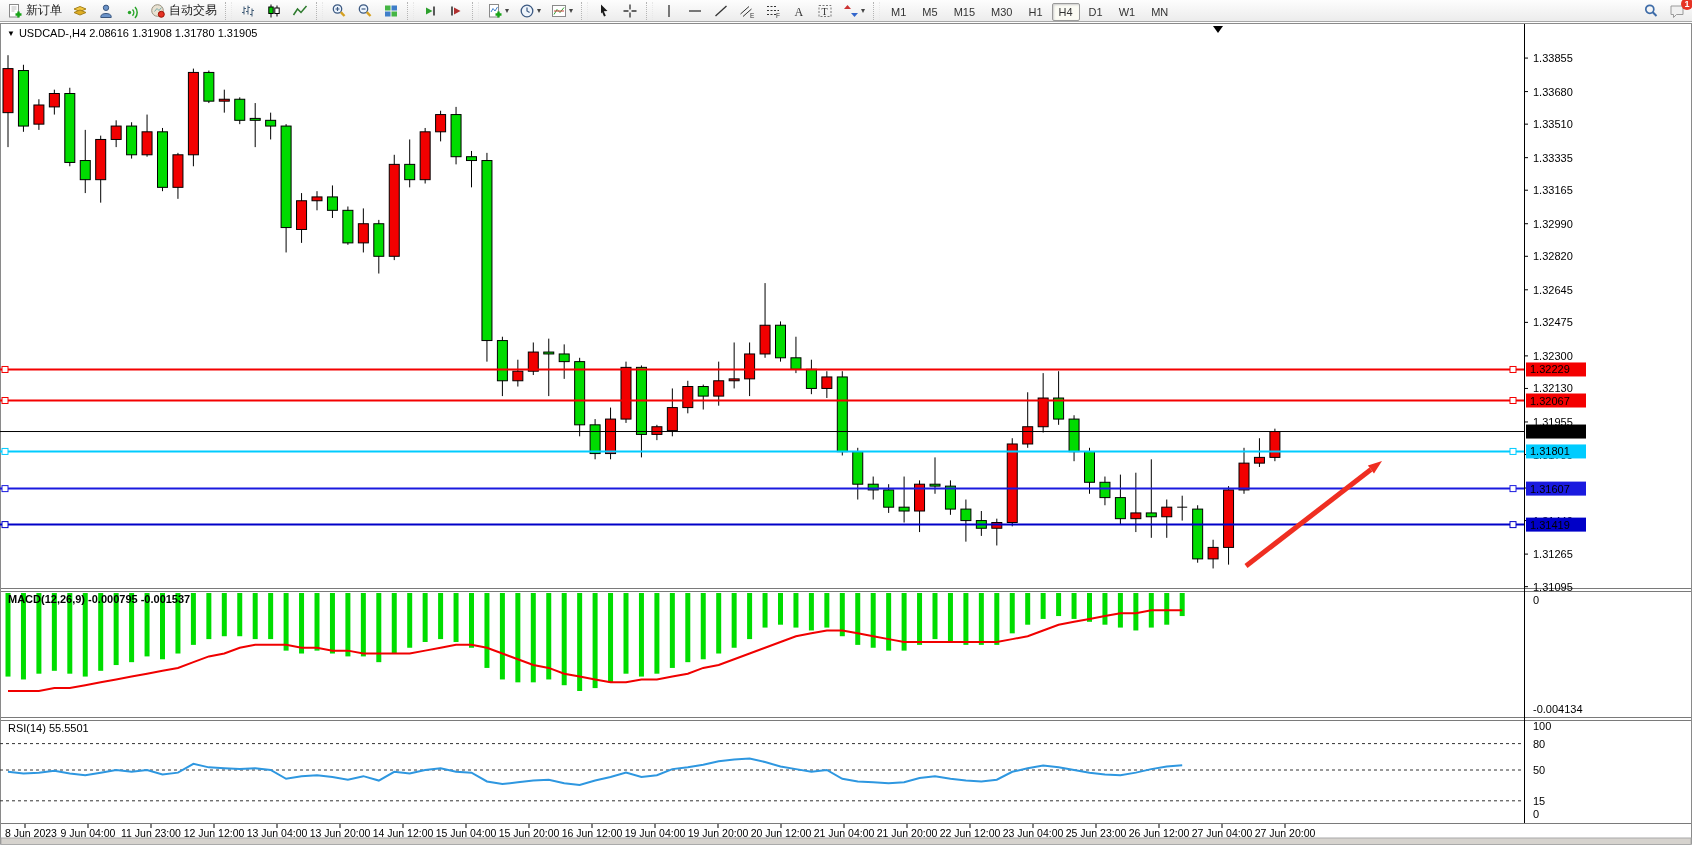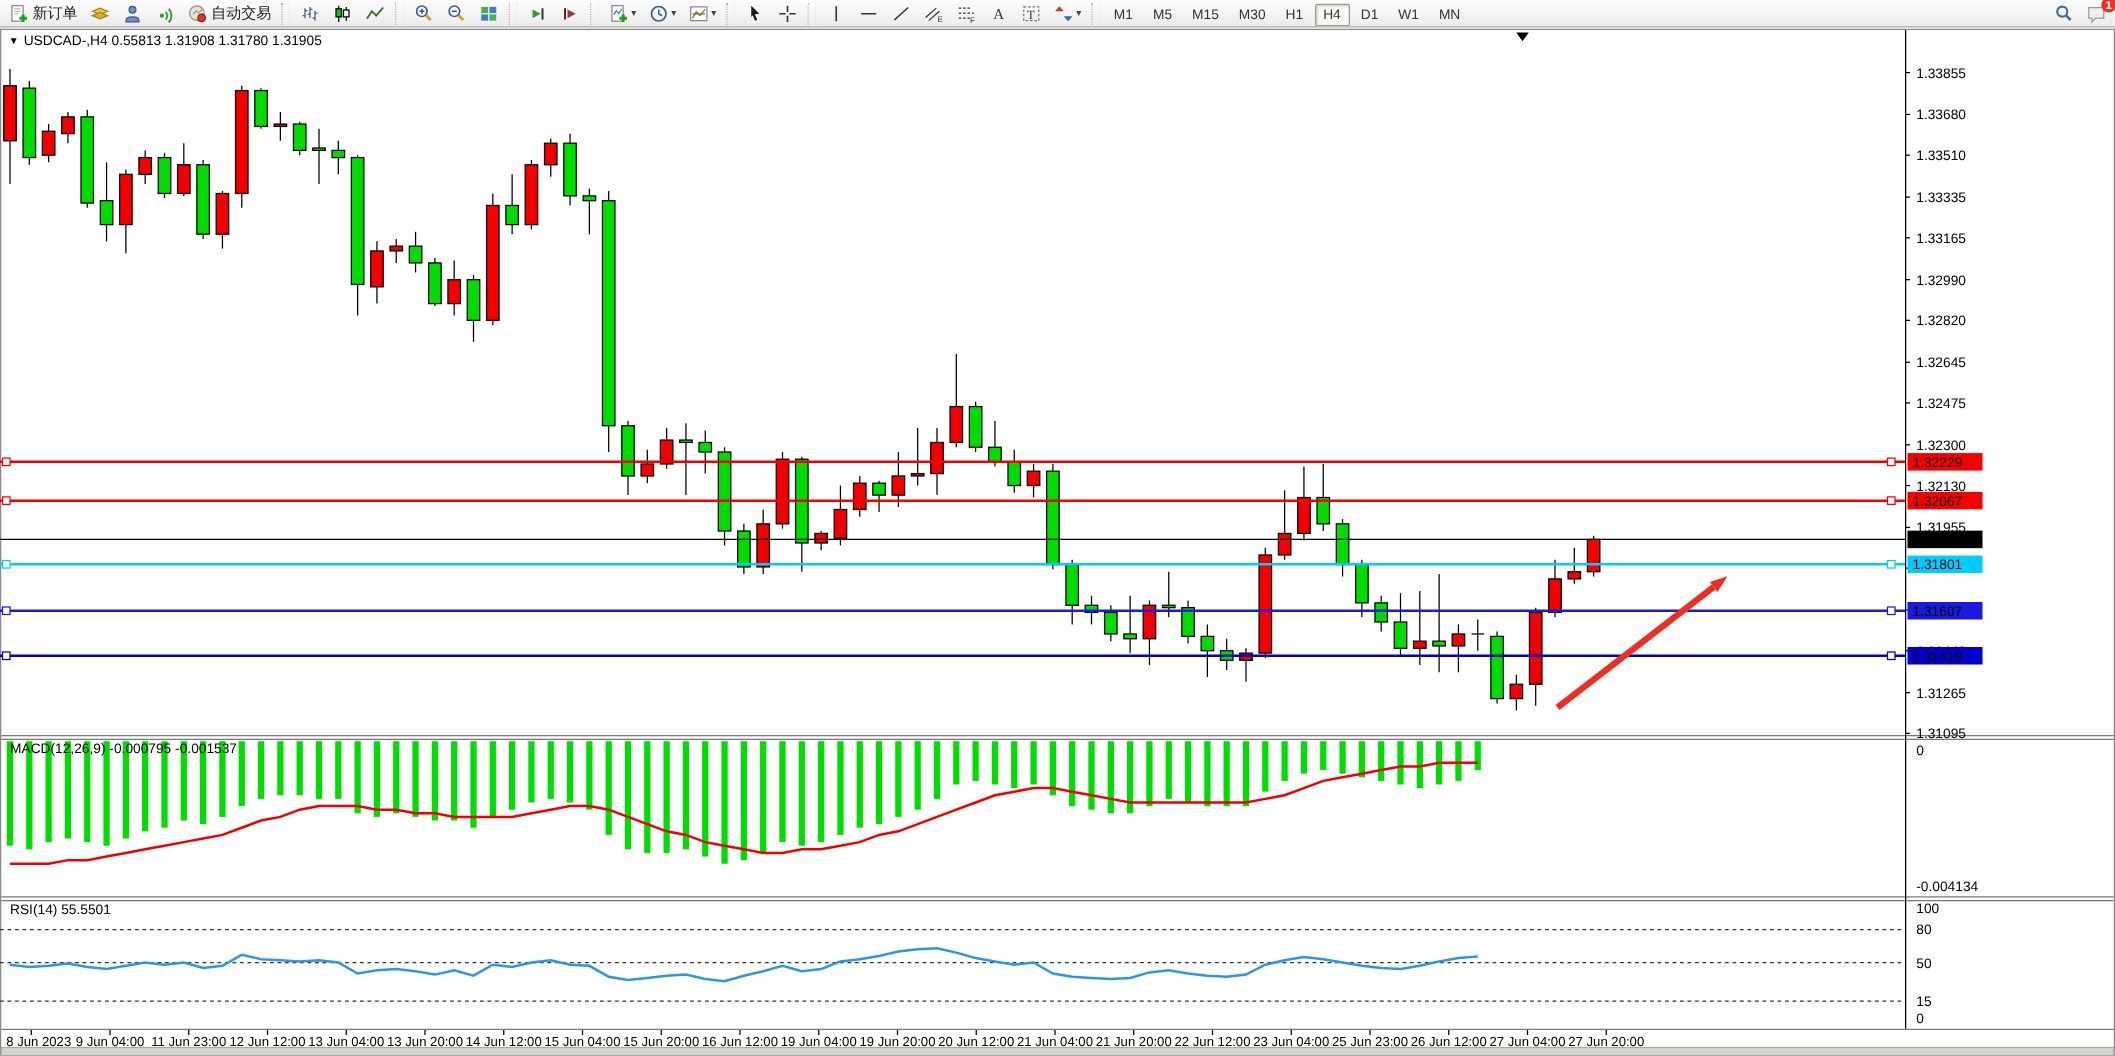--- a/index.html
+++ b/index.html
@@ -17,21 +17,21 @@
   .tf-btn{font-size:11px;font-weight:normal;color:#333;padding:2px 6px;margin:0 1px;border:1px solid transparent;border-radius:2px;}
   .tf-btn.active{background:#fbfbf4;border:1px solid #9a9a9a;box-shadow:inset 1px 1px 2px #ccc;}
   #tb-right{margin-left:auto;display:flex;align-items:center;}
   .badge-wrap{position:relative;}
   .badge{position:absolute;top:-3px;right:-5px;background:#e63325;color:#fff;border-radius:50%;
     width:12px;height:12px;font-size:9px;line-height:12px;text-align:center;font-weight:bold;}
   
   #cv{position:absolute;top:0;left:0;z-index:1;}
   #titlebar{position:absolute;top:27px;left:7px;z-index:2;font-size:11px;color:#000;white-space:nowrap;}
   #titlebar .dd{font-size:8px;margin-right:4px;vertical-align:1px;}
-  #macd-label{position:absolute;top:593px;left:8px;z-index:2;font-size:11px;color:#000;white-space:nowrap;}
+  #macd-label{position:absolute;top:593px;left:8px;z-index:2;font-size:11px;color:#000;white-space:nowrap;font-weight:bold;}
   #rsi-label{position:absolute;top:722px;left:8px;z-index:2;font-size:11px;color:#000;white-space:nowrap;text-align:center;}
   #cv text{font-family:"Liberation Sans",sans-serif;font-size:11px;fill:#000;}
   #cv text.dt{font-size:10.5px;}
 </style>
 </head>
 <body>
 
 <div id="app">
 
   <div id="toolbar">
@@ -606,18 +606,18 @@
         <text x="1285" y="837" class="dt" text-anchor="middle">27 Jun 20:00</text>
       </g>
       <g>
         <line x1="1246" y1="566" x2="1370.9184270015528" y2="469.5556262120365" stroke="#ef2e21" stroke-width="5"></line>
         <polygon points="1382,461 1373.9740077915658,473.5133308543391 1367.8628462115398,465.5979215697339" fill="#ef2e21"></polygon>
       </g>
       <polygon points="1213,26 1223,26 1218,33" fill="#000"></polygon>
     </svg>
 
   <div id="titlebar">
-    <span class="dd">▼</span><span>USDCAD-,H4  0.55813 1.31908 1.31780 1.31905</span>
+    <span class="dd">▼</span><span>USDCAD-,H4  2.08616 1.31908 1.31780 1.31905</span>
   </div>
   <div id="macd-label">MACD(12,26,9) -0.000795 -0.001537</div>
   <div id="rsi-label">RSI(14) 55.5501</div>
 
 </div>
 
 </body></html>

